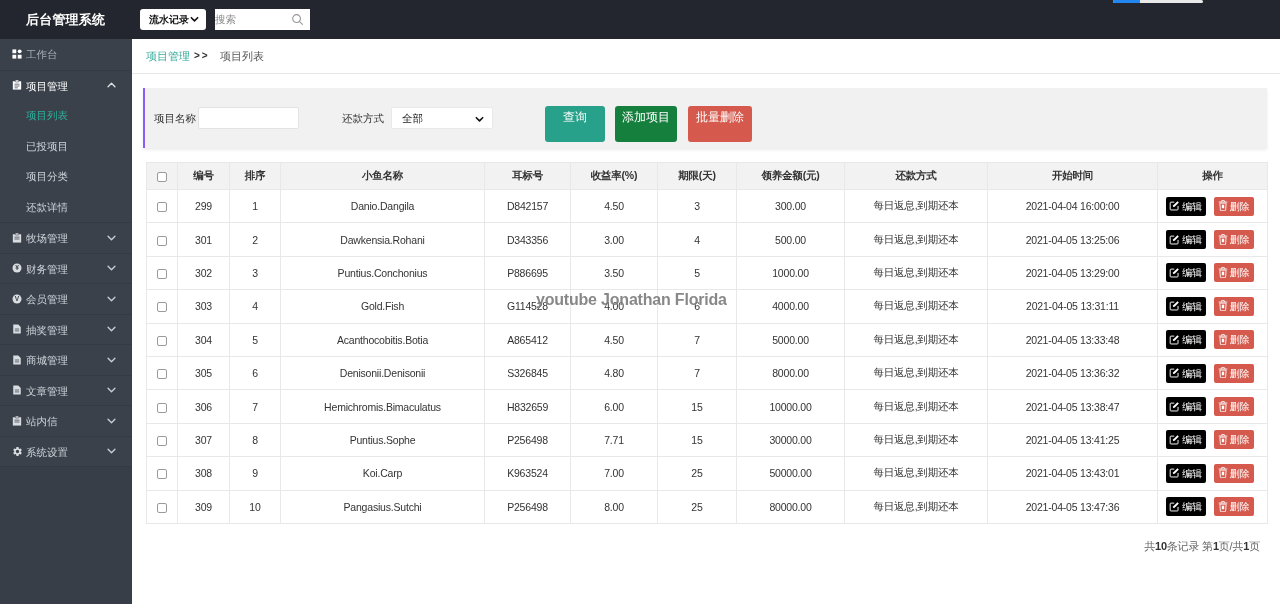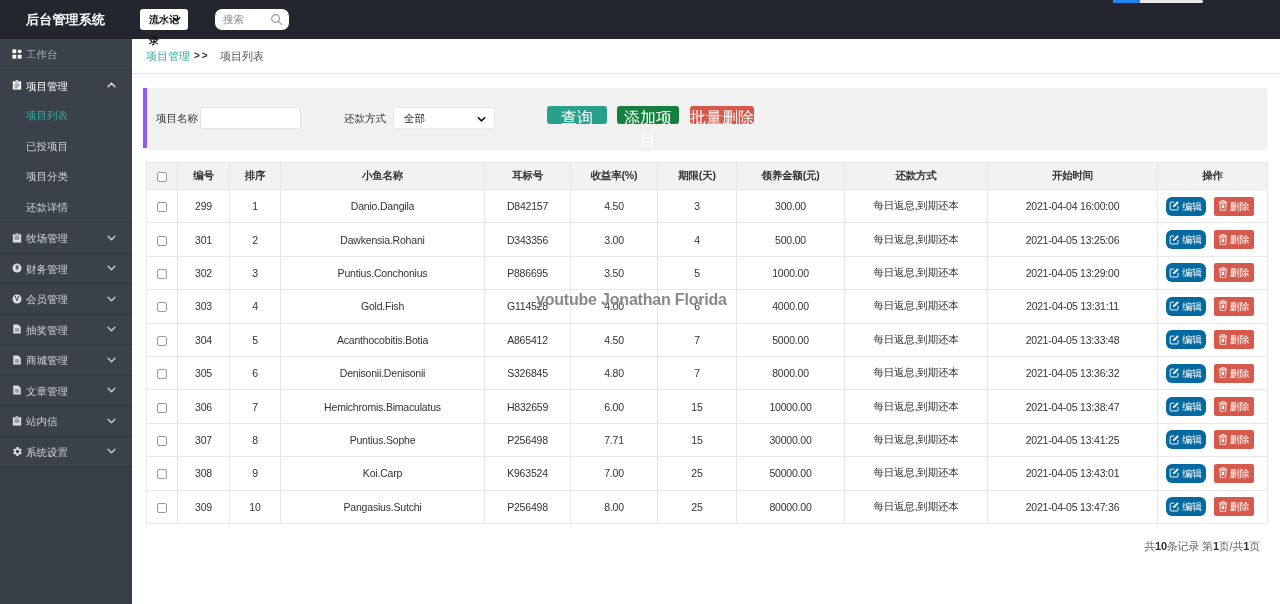--- a/index.html
+++ b/index.html
@@ -2,25 +2,25 @@
 <html lang="zh"><head>
 <meta charset="utf-8">
 <title>后台管理系统</title>
 <style>
   * { margin:0; padding:0; box-sizing:border-box; }
   html,body { width:1280px; height:604px; overflow:hidden; background:#fff;
     font-family:"Liberation Sans", sans-serif; }
   
   .topbar { position:absolute; left:0; top:0; width:1280px; height:39px; background:#23262e; z-index:20; }
   .logo { position:absolute; left:26px; top:0; line-height:39px; color:#fff; font-size:13px; font-weight:bold; letter-spacing:0.2px; }
-  .tb-select { position:absolute; left:140px; top:9px; width:48px; height:21px; background:#fff; border-radius:3px;
+  .tb-select { position:absolute; left:140px; top:9px; width:66px; height:21px; background:#fff; border-radius:3px;
     font-size:10px; color:#111; font-weight:bold; line-height:21px; padding-left:9px; }
   .tb-select .chev { position:absolute; right:7px; top:6px; }
-  .tb-search { position:absolute; left:215px; top:9px; width:74px; height:21px; background:#fff; border-radius:7px;
-    font-size:10.5px; color:#888; line-height:21px; padding-left:8px; }
+  .tb-search { position:absolute; left:215px; top:9px; width:95px; height:21px; background:#fff; border-radius:0;
+    font-size:10.5px; color:#888; line-height:21px; }
   .tb-search svg { position:absolute; right:6px; top:4px; }
   .progressbar { position:absolute; left:1113px; top:0; width:90px; height:3px; background:#e9e9e9; border-radius:2px; }
   .progressbar i { position:absolute; left:0; top:0; width:27px; height:3px; background:#2186f0; border-radius:2px 0 0 2px; }
   .status { position:absolute; right:34px; top:0; line-height:39px; font-size:9.5px; white-space:nowrap; letter-spacing:-0.35px;}
   .st-g { color:#0fae62; } .st-r { color:#f0283c; } .st-m { color:#d6219f; }
   .st-b { color:#2e8de8; } .st-o { color:#e0811f; } .st-w { color:#f2f2f2; }
   .status .gap { display:inline-block; width:8px; }
   
   .sidebar { position:absolute; left:0; top:39px; width:132px; height:565px; background:#3a414b; z-index:10; }
   .mi { position:relative; height:30.5px; line-height:30.5px; color:#cfd3d9; font-size:10.5px; }
@@ -34,40 +34,40 @@
   .mi.dim .txt { color:#a6adb5; }
   .sub { }
   .side-rest { position:absolute; left:0; top:427px; width:132px; height:138px; background:#383e48; border-top:1px solid #343a43; }
   
   .content { position:absolute; left:132px; top:39px; width:1148px; height:565px; background:#fff; }
   .crumbs { position:absolute; left:0; top:0; width:1148px; height:35px; border-bottom:1px solid #e7e7e7; }
   .crumbs .c1 { position:absolute; left:14px; top:0; line-height:34px; color:#38ab9d; font-size:11px; }
   .crumbs .c2 { position:absolute; left:62px; top:0; line-height:34px; color:#333; font-size:10px; font-weight:bold; letter-spacing:2px;}
   .crumbs .c3 { position:absolute; left:88px; top:0; line-height:34px; color:#555; font-size:11px; }
   .filter { position:absolute; left:11px; top:49px; width:1124px; height:60px; background:#f1f1f1;
-    border-left:4px solid #8b5cf6; box-shadow:0 2px 3px rgba(0,0,0,0.08); }
+    border-left:2px solid #8b5cf6; box-shadow:0 2px 3px rgba(0,0,0,0.08); }
   .f-label { position:absolute; top:0; line-height:60px; font-size:10.5px; color:#333; }
   .f-input { position:absolute; left:53px; top:19px; width:101px; height:22px; background:#fff; border:1px solid #e3e3e3; border-radius:2px; }
   .f-select { position:absolute; left:246px; top:19px; width:102px; height:22px; background:#fff; border:1px solid #e9e9e9; border-radius:2px;
     font-size:10.5px; color:#222; line-height:20px; padding-left:10px; }
   .f-select .chev { position:absolute; right:8px; top:7px; }
-  .btn { position:absolute; top:17.5px; height:18px; border-radius:3px; color:#fff; font-size:16px; text-align:center; line-height:23px; }
+  .btn { position:absolute; top:17.5px; height:36px; border-radius:3px; color:#fff; font-size:12px; text-align:center; line-height:23px; }
   .btn-q { left:400px; width:60px; background:#27a189; }
   .btn-a { left:470px; width:62px; background:#15803d; }
   .btn-d { left:543px; width:64px; background:#d55a4d; }
   
   table.grid { position:absolute; left:14px; top:123px; width:1121px; border-collapse:collapse; table-layout:fixed; }
   table.grid th, table.grid td { border:1px solid #e8e8e8; text-align:center; color:#333;
     font-size:10.5px; letter-spacing:-0.2px; overflow:hidden; white-space:nowrap; }
   table.grid th { background:#f2f2f2; height:27px; font-weight:bold; }
   table.grid td { height:33.4px; background:#fff; }
   .cb { display:inline-block; width:10px; height:10px; border:1px solid #9a9a9a; border-radius:2px; background:#fff; vertical-align:middle; }
   .tbtn { display:inline-block; width:40px; height:19px; border-radius:2px; color:#fff; font-size:10px; line-height:19px; text-align:center; }
   .tbtn svg { vertical-align:-1.5px; margin-right:2px; }
-  .tbtn.e { background:#0369a1; margin-right:8px;border-radius:6px; }
+  .tbtn.e { background:#000000; margin-right:8px; }
   .tbtn.d { background:#d55a4d; margin-right:6px; }
   .pager { position:absolute; left:0; top:500px; width:1128px; text-align:right; font-size:11px; color:#666; letter-spacing:-0.2px; }
   .pager b { color:#333; }
   .watermark { position:absolute; left:536px; top:291px; z-index:30; font-size:16px; font-weight:bold;
     color:rgba(110,110,110,0.82); letter-spacing:-0.2px; text-shadow:0 0 1px rgba(255,255,255,0.6); white-space:nowrap; }
 </style>
 </head>
 <body>
 
 <div class="topbar">

